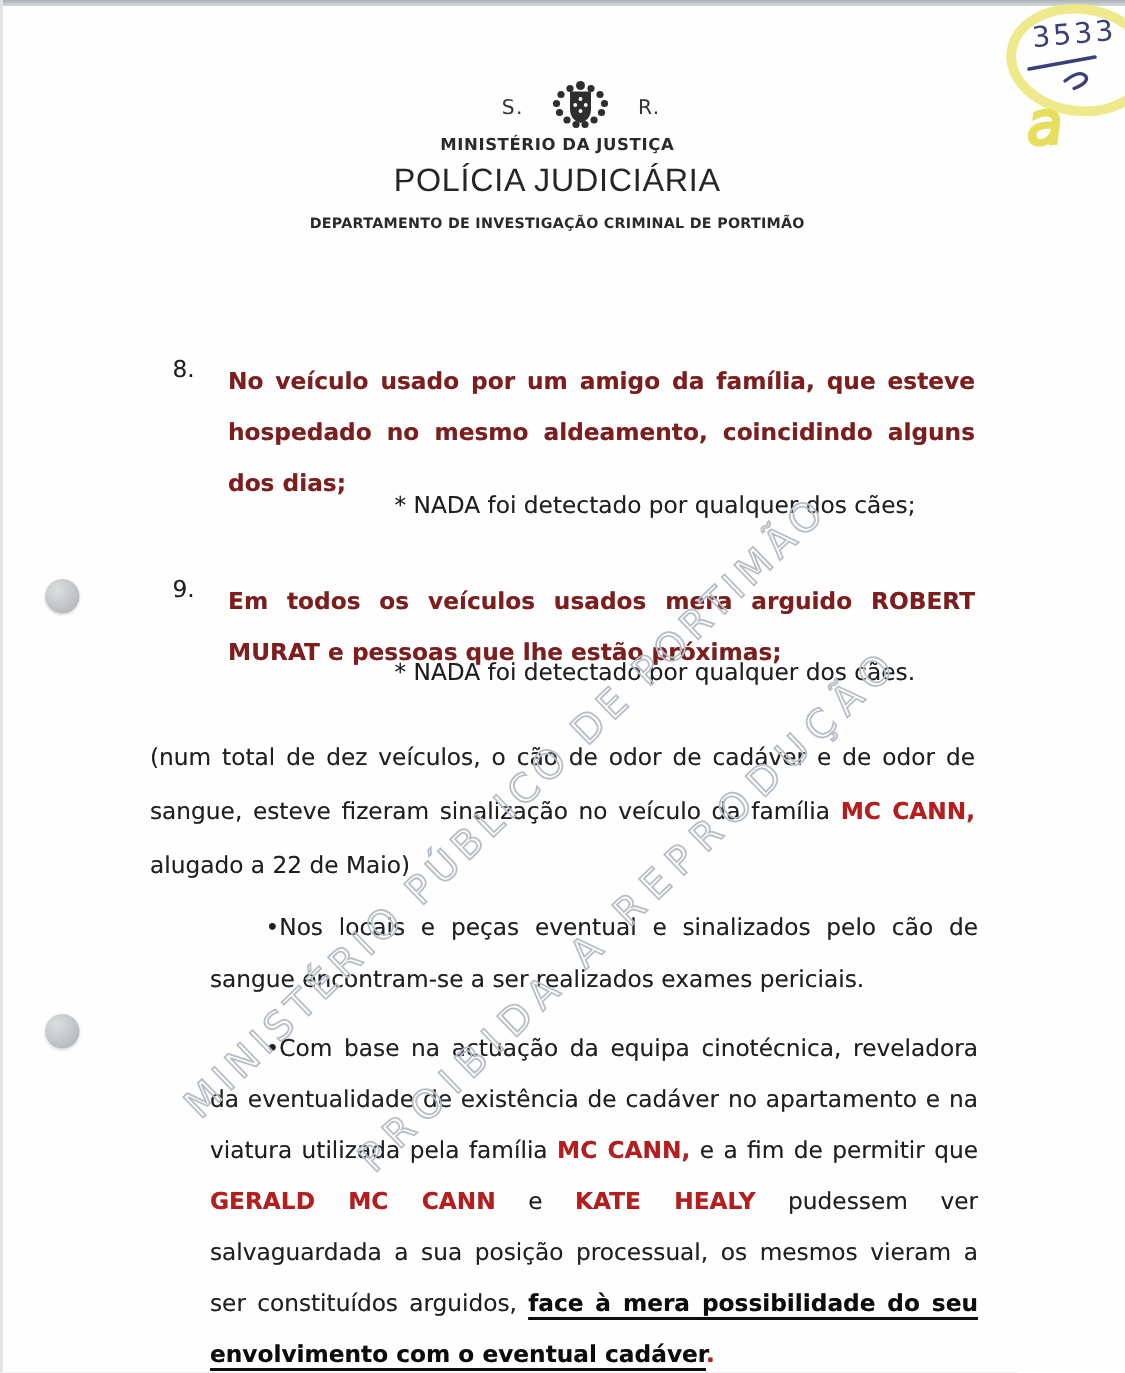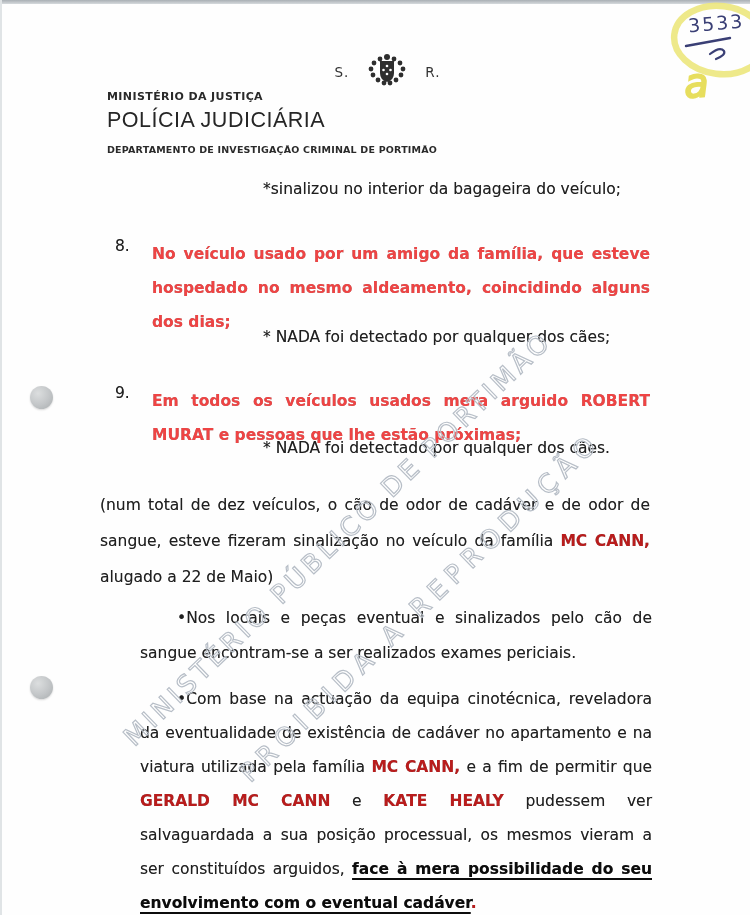--- a/index.html
+++ b/index.html
@@ -11,34 +11,34 @@
   .edge-top { position:absolute; top:0; left:0; width:100%; height:4px;
     background:linear-gradient(#a9afb4,#d6dadd); }
   .edge-left { position:absolute; top:0; left:0; width:2px; height:100%;
     background:#e0e4e6; }
 
   .punch { position:absolute; left:30px; width:23px; height:23px; border-radius:50%;
     background:radial-gradient(circle at 35% 32%, #dcdedf 0%, #c2c5c7 55%, #a8acae 100%);
     box-shadow:0 1px 2px rgba(0,0,0,0.15); }
 
   
-  .hdr { position:absolute; left:107px; width:585px; text-align:left; color:#2a2a2a; }
+  .hdr { position:absolute; left:79px; width:585px; text-align:center; color:#2a2a2a; }
   .crest-row { top:52px; display:flex; justify-content:center; align-items:center; gap:15px; position:absolute; left:95px; width:585px; }
   .crest-initial { font-size:13.5px; letter-spacing:1px; color:#333; }
   .ministry { top:90px; font-size:11px; font-weight:bold; letter-spacing:0.4px; }
   .org { top:108px; font-size:21.5px; font-family:"Liberation Sans", sans-serif; letter-spacing:0.5px; color:#262626; }
   .dept { top:144px; font-size:9.5px; font-weight:bold; letter-spacing:0.2px; }
 
   
   .line, .item, .para, .bpara { position:absolute; font-size:15.5px;
     text-shadow:0 0 0.4px rgba(20,20,20,0.45); }
   .line { white-space:nowrap; }
   .item { left:115px; width:535px; }
   .item .num { position:absolute; left:0; top:0; }
-  .item .itext { margin-left:37px; font-weight:bold; color:#ef4444;
+  .item .itext { margin-left:37px; font-weight:bold; color:#7f1d1d;
     text-align:justify; line-height:34px; }
   .note { left:263px; }
   .para { left:100px; width:550px; text-align:justify; line-height:36px; }
   .bpara { left:140px; width:512px; text-align:justify; text-indent:37px; }
   .b1 { top:601px; line-height:35px; }
   .b2 { top:682px; line-height:34px; }
   .bold { font-weight:bold; color:#b91c1c; }
   .ul { font-weight:bold; color:#0c0c0c; text-decoration:underline;
     text-decoration-thickness:2px; text-underline-offset:4px; }
 
@@ -93,21 +93,20 @@
           <circle cx="23" cy="22" r="1.3" fill="#fdfdfd"></circle>
         </g>
       </svg>
     </span>
     <span class="crest-initial">R.</span>
   </div>
   <div class="hdr ministry">MINISTÉRIO DA JUSTIÇA</div>
   <div class="hdr org">POLÍCIA JUDICIÁRIA</div>
   <div class="hdr dept">DEPARTAMENTO DE INVESTIGAÇÃO CRIMINAL DE PORTIMÃO</div>
 
-  <div class="line" style="top:180px; left:263px">*sinalizou no interior da bagageira do veículo;</div>
 
   <div class="item" style="top:237px">
     <span class="num">8.</span>
     <div class="itext">No veículo usado por um amigo da família, que esteve hospedado no mesmo aldeamento, coincidindo alguns dos dias;</div>
   </div>
   <div class="line note" style="top:328px">* NADA foi detectado por qualquer dos cães;</div>
 
   <div class="item" style="top:384px">
     <span class="num">9.</span>
     <div class="itext">Em todos os veículos usados mera arguido ROBERT MURAT e pessoas que lhe estão próximas;</div>

